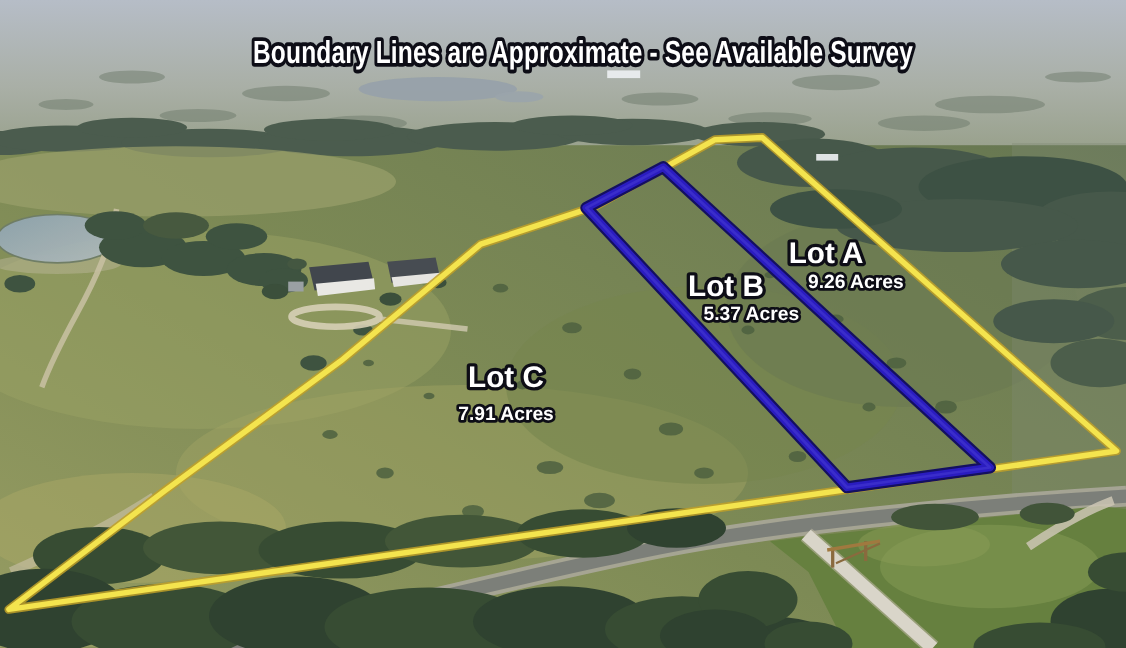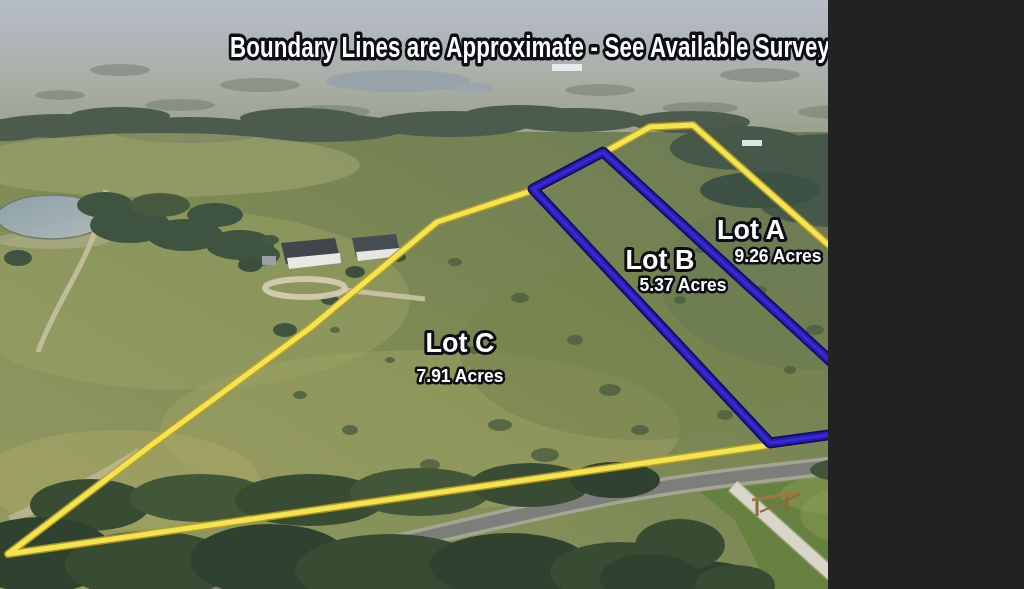--- a/index.html
+++ b/index.html
@@ -1,17 +1,17 @@
 <!DOCTYPE html>
 <html><head>
 <meta charset="utf-8">
 <style>
   html,body { margin:0; padding:0; background:#222; }
   .stage {
-    position:relative; width:828px; height:589px; overflow:hidden;
+    position:relative; width:1024px; height:589px; overflow:hidden;
     font-family:"Liberation Sans", sans-serif;
     text-decoration:underline;
   }
   svg { display:block; }
   text {
     font-family:"Liberation Sans","DejaVu Sans",sans-serif;
     font-weight:bold;
     paint-order:stroke fill;
     stroke-linejoin:round;
     stroke-linecap:round;

